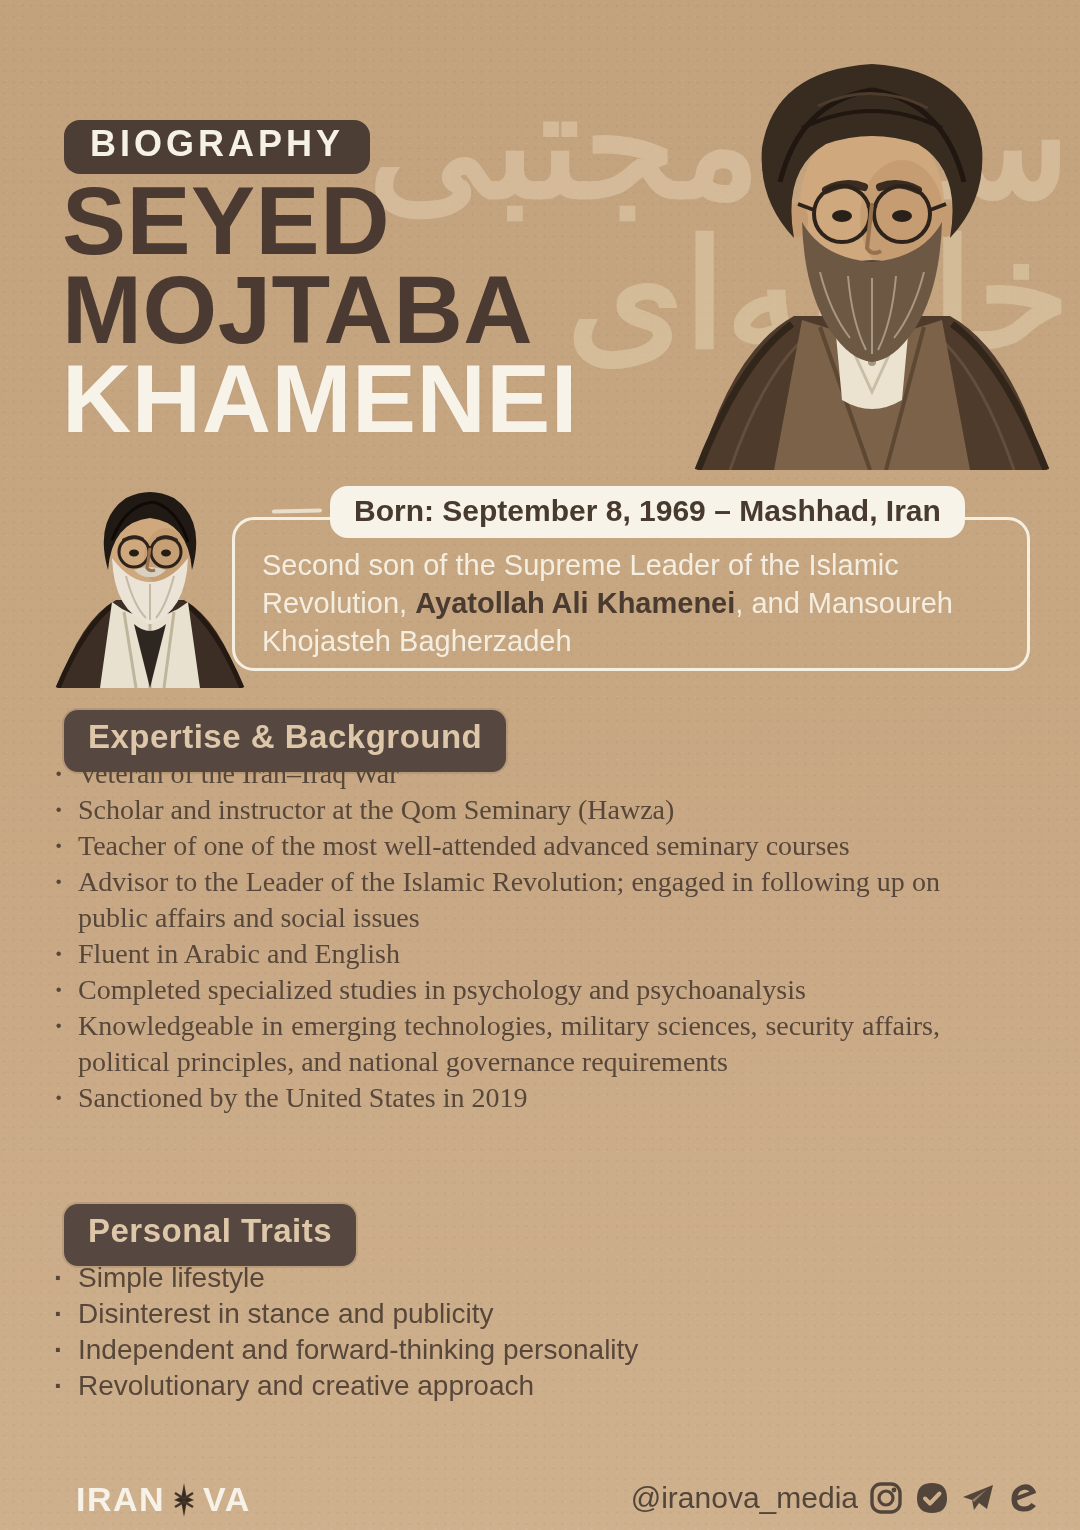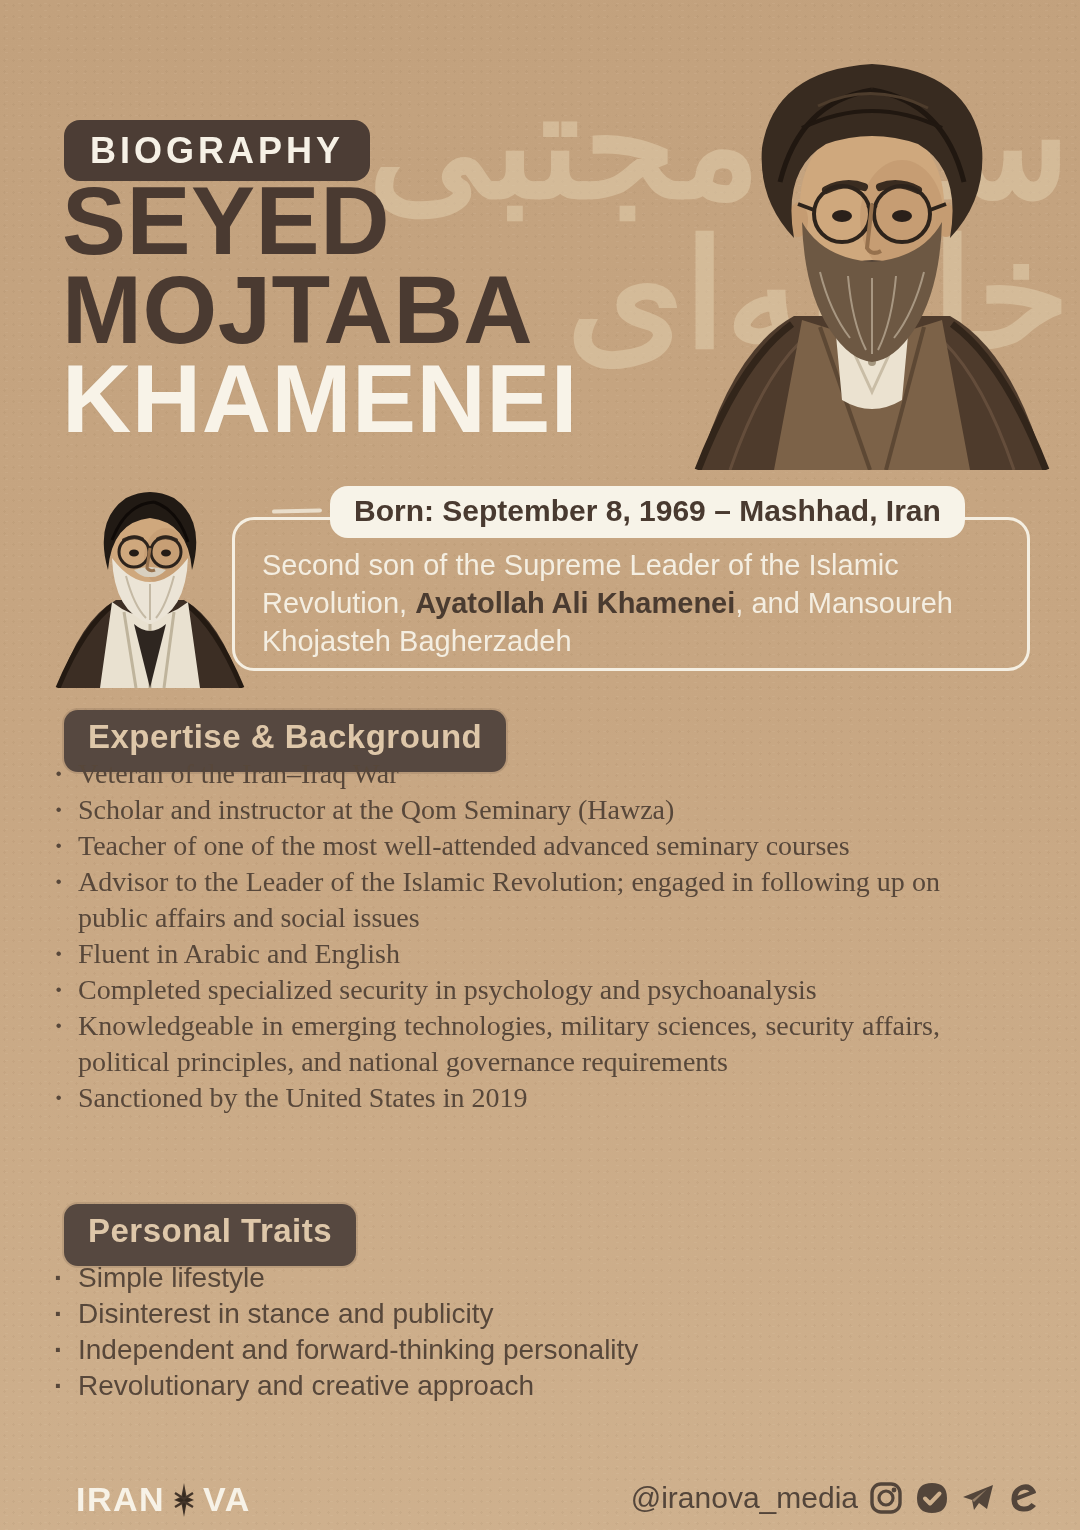--- a/index.html
+++ b/index.html
@@ -10,21 +10,21 @@
     background-image:radial-gradient(rgba(90,60,30,0.05) 1px,transparent 1.2px),
                      radial-gradient(rgba(255,245,225,0.06) 1px,transparent 1.2px);
     background-size:9px 11px,13px 7px;}
   
   .calligraphy{position:absolute;left:350px;top:70px;width:720px;height:560px;
     direction:rtl;text-align:right;font-weight:bold;color:#e2cfae;opacity:.55;
     font-size:150px;line-height:150px;overflow:hidden;letter-spacing:2px;
     word-spacing:18px;user-select:none;}
   
   .bio-badge{position:absolute;left:64px;top:120px;background:#4c3d35;color:#f6f1e6;
-    font-size:36px;font-weight:bold;letter-spacing:4px;padding:10px 26px 9px;
+    font-size:36px;font-weight:bold;letter-spacing:4px;padding:3px 26px 9px;
     border-radius:16px;}
   .title{position:absolute;left:62px;top:176px;font-weight:900;color:#4a3a31;
     font-size:96px;line-height:89px;letter-spacing:0.5px;}
   .title .t3{color:#f8f3e8;text-shadow:0 0 1px rgba(120,90,60,.25);}
   
   .portrait-main{position:absolute;right:6px;top:32px;width:404px;height:438px;}
   .portrait-small{position:absolute;left:54px;top:462px;width:192px;height:226px;}
   
   .born-dash{position:absolute;left:272px;top:509px;width:50px;height:4px;
     background:#f3ecdd;border-radius:2px;opacity:.8;transform:rotate(-1.5deg);}
@@ -163,21 +163,21 @@
     <span>Second son of the Supreme Leader of the Islamic Revolution, </span><span class="hl">Ayatollah Ali Khamenei</span><span>, and Mansoureh Khojasteh Bagherzadeh</span>
   </div>
 
   <div class="sec-badge expertise">Expertise &amp; Background</div>
   <ul class="blist expertise">
       <li>Veteran of the Iran–Iraq War</li>
       <li>Scholar and instructor at the Qom Seminary (Hawza)</li>
       <li>Teacher of one of the most well-attended advanced seminary courses</li>
       <li>Advisor to the Leader of the Islamic Revolution; engaged in following up on public affairs and social issues</li>
       <li>Fluent in Arabic and English</li>
-      <li>Completed specialized security in psychology and psychoanalysis</li>
+      <li>Completed specialized studies in psychology and psychoanalysis</li>
       <li>Knowledgeable in emerging technologies, military sciences, security affairs, political principles, and national governance requirements</li>
       <li>Sanctioned by the United States in 2019</li>
     </ul>
 
   <div class="sec-badge traits">Personal Traits</div>
   <ul class="blist traits">
       <li>Simple lifestyle</li>
       <li>Disinterest in stance and publicity</li>
       <li>Independent and forward-thinking personality</li>
       <li>Revolutionary and creative approach</li>

